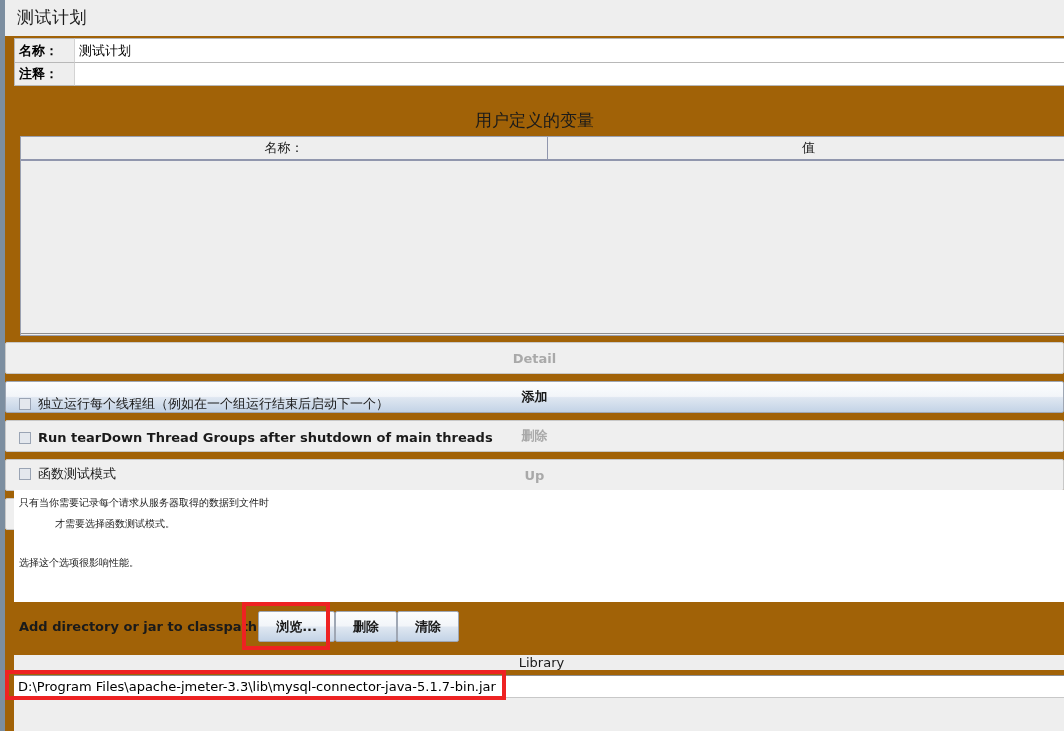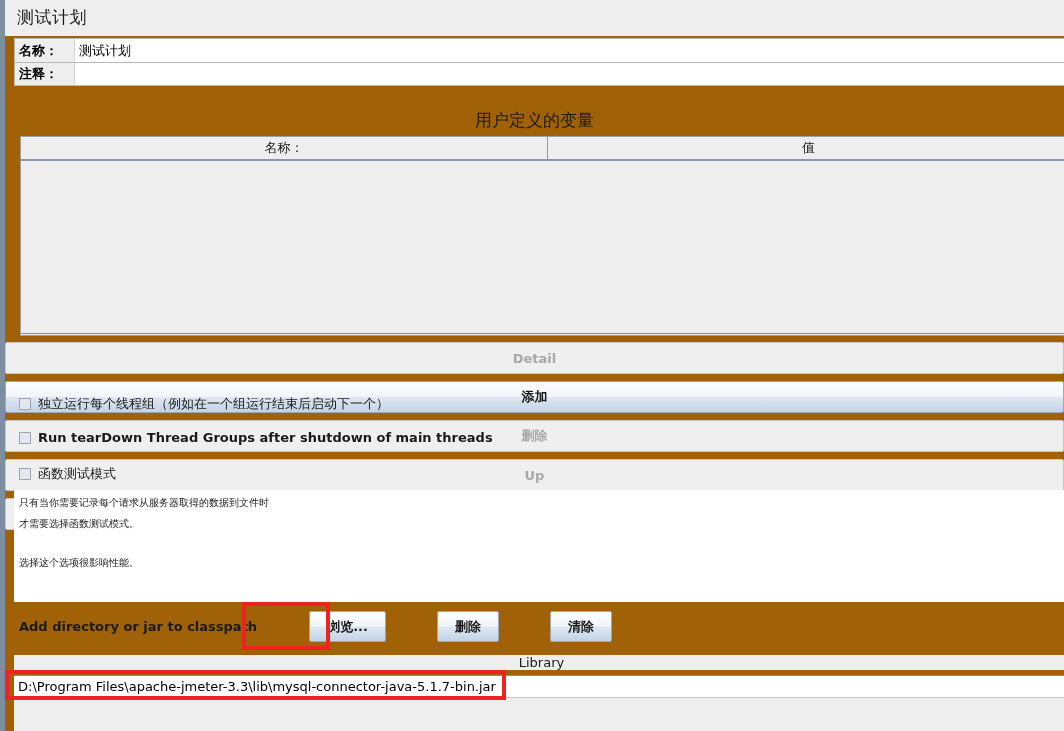--- a/index.html
+++ b/index.html
@@ -204,40 +204,40 @@
     box-sizing: border-box;
   }
   .desc-line {
     position: absolute;
     left: 5px;
     font-size: 10px;
     color: #1a1a1a;
     white-space: nowrap;
   }
   #d1 { top: 6px; }
-  #d2 { top: 27px; }
+  #d2 { top: 27px; margin-left: 36px; }
   #d3 { top: 66px; }
 
   
   .classpath-row {
     position: absolute;
     left: 14px;
     top: 611px;
     display: flex;
     align-items: center;
-    gap: 8px;
+    gap: 0;
   }
   .classpath-label {
     font-size: 13px;
     font-weight: bold;
     color: #1a1a1a;
     margin-right: 1px;
     white-space: nowrap;
   }
-  .classpath-row .jbtn { height: 31px; padding: 0 17px; margin-left: 43px; }
+  .classpath-row .jbtn { height: 31px; padding: 0 17px; }
 
   
   .lib-header {
     position: absolute;
     left: 9px;
     top: 655px;
     width: 1055px;
     text-align: center;
     font-size: 13px;
     color: #1a1a1a;

